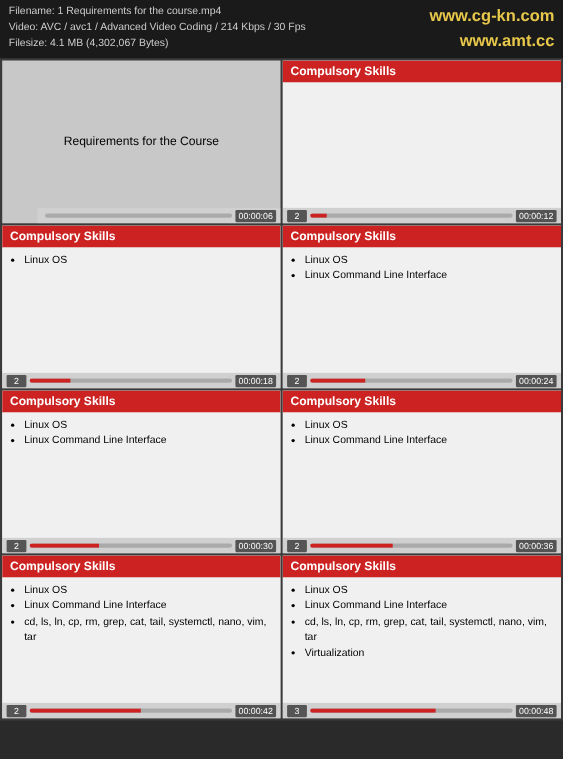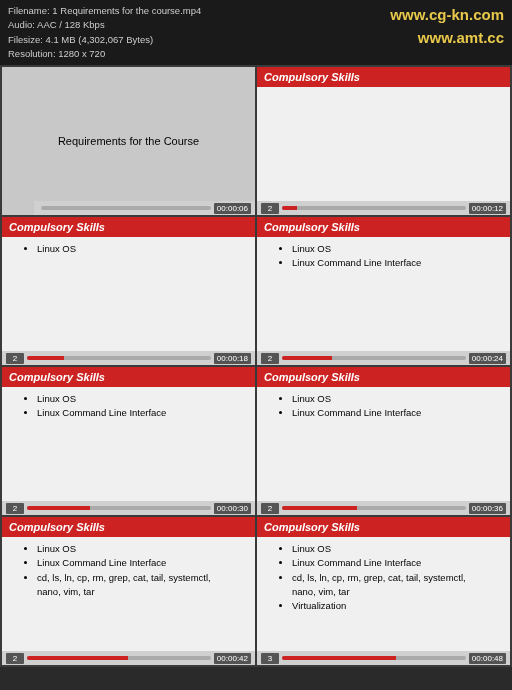--- a/index.html
+++ b/index.html
@@ -50,26 +50,25 @@
       display: flex;
       flex-direction: column;
     }
 
     .thumb-header {
       background: #cc2222;
       color: #fff;
       font-size: 11px;
       font-weight: bold;
       padding: 4px 7px;
-      font-style: italic;
     }
 
     .thumb-body {
       flex: 1;
-      padding: 5px 23px;
+      padding: 5px 8px;
       background: #f0f0f0;
       font-size: 10px;
       line-height: 1.5;
     }
 
     .thumb-body li {
       margin-left: 12px;
       font-size: 9.5px;
     }
 
@@ -117,30 +116,26 @@
 </head>
 <body>
 
 <div class="info-bar">
   <div class="info-bar-left">
     <div>
       <span>Filename:</span>
       <span>1 Requirements for the course.mp4</span>
     </div>
     <div>
-      <span>Audio:</span>
-      <span>AAC / 128 Kbps</span>
+      <span>Video:</span>
+      <span>AVC / avc1 / Advanced Video Coding / 214 Kbps / 30 Fps</span>
     </div>
     <div>
       <span>Filesize:</span>
       <span>4.1 MB (4,302,067 Bytes)</span>
-    </div>
-    <div>
-      <span>Resolution:</span>
-      <span>1280 x 720</span>
     </div>
   </div>
   <div class="info-bar-right">
     <div>www.cg-kn.com</div>
     <div>www.amt.cc</div>
   </div>
 </div>
 
 <div class="thumb-grid" id="thumb-grid">
 <div class="thumb" style="background: rgb(200, 200, 200); justify-content: center; align-items: center; position: relative;">

